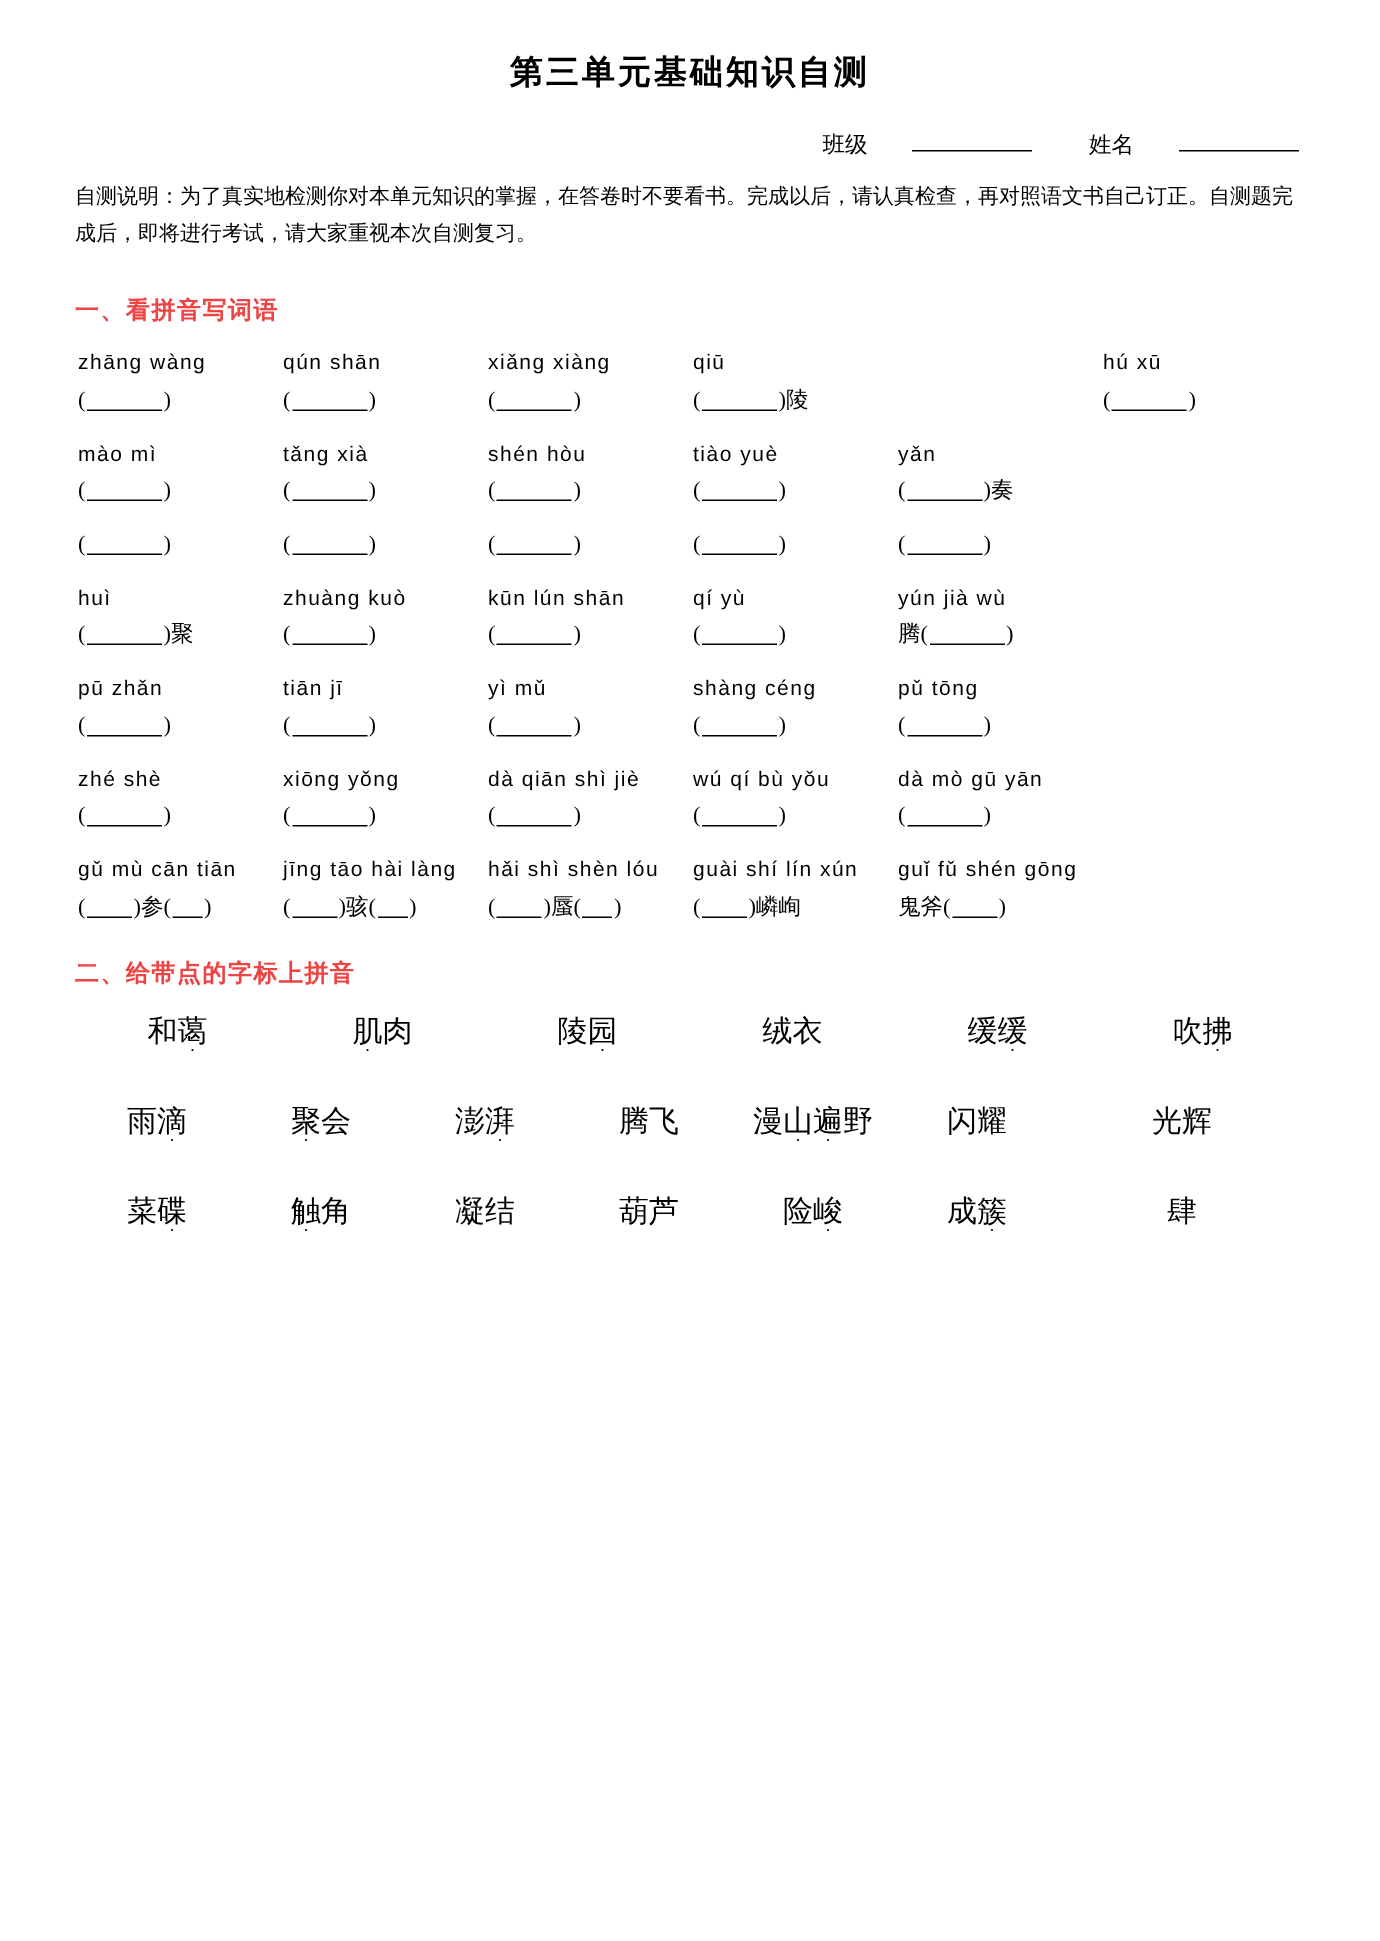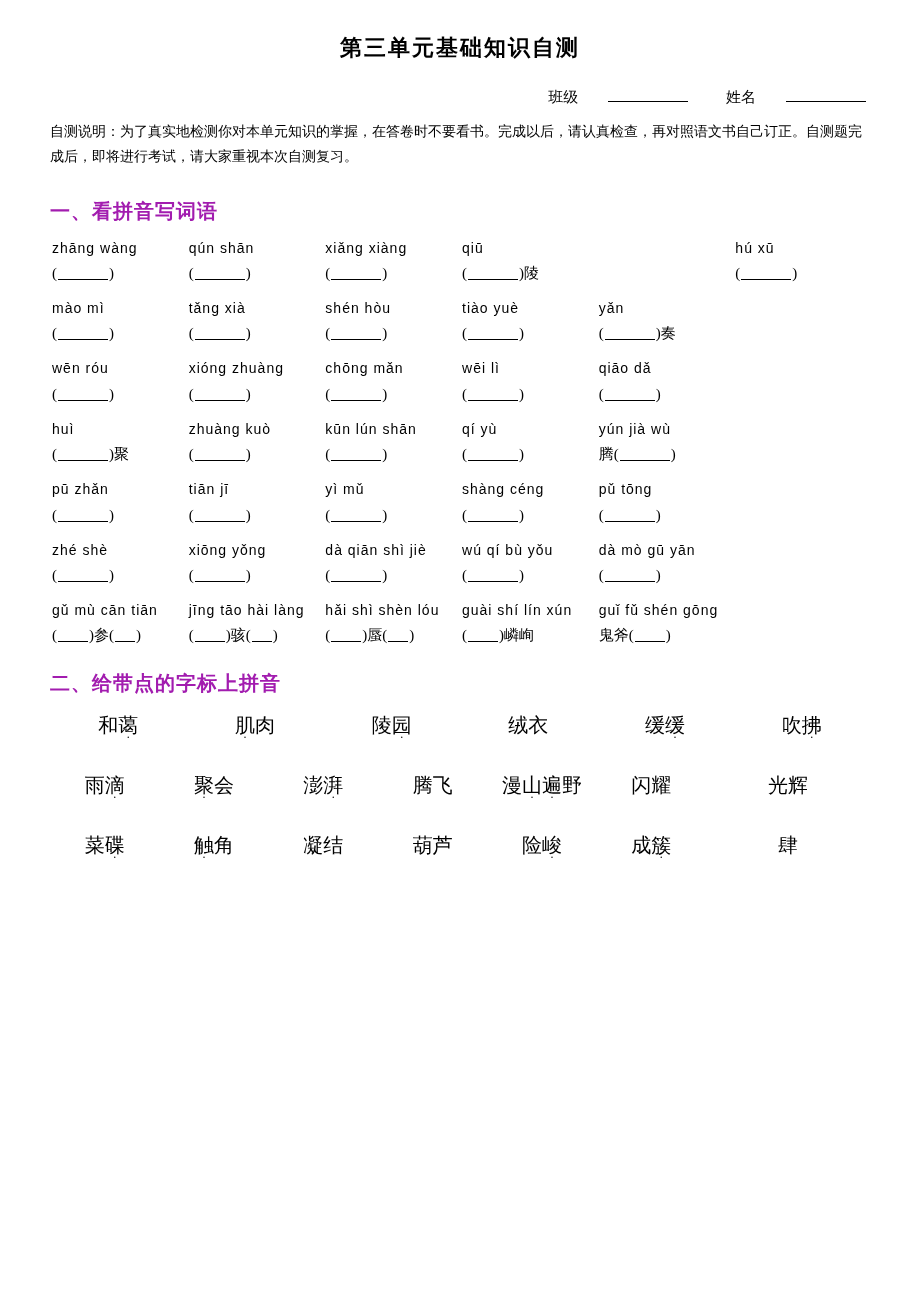--- a/index.html
+++ b/index.html
@@ -35,22 +35,22 @@
       width: 80px;
       margin: 0 4px;
     }
     .instructions {
       font-size: 14px;
       line-height: 1.8;
       margin-bottom: 25px;
       text-indent: 0;
     }
     .section-title {
-      font-size: 20px;
-      color: #a21caf;
+      font-size: 16px;
+      color: #ef4444;
       margin: 18px 0 10px 0;
       font-weight: bold;
       letter-spacing: 1px;
     }
     .pinyin-grid {
       width: 100%;
       margin-bottom: 10px;
     }
     .pinyin-row {
       display: flex;
@@ -205,28 +205,20 @@
         <span class="paren">)</span>
       </div>
     <div class="blank-cell">
         <span class="paren">(</span>
         <span class="fill-line"></span>
         <span class="paren">)奏</span>
       </div>
     <div class="blank-cell"></div>
   </div>
 
-  <div class="pinyin-row">
-    <div class="pinyin-cell">wēn róu</div>
-    <div class="pinyin-cell">xióng zhuàng</div>
-    <div class="pinyin-cell">chōng mǎn</div>
-    <div class="pinyin-cell">wēi lì</div>
-    <div class="pinyin-cell">qiāo dǎ</div>
-    <div class="pinyin-cell"></div>
-  </div>
   <div class="blank-row">
     <div class="blank-cell">
         <span class="paren">(</span>
         <span class="fill-line"></span>
         <span class="paren">)</span>
       </div>
     <div class="blank-cell">
         <span class="paren">(</span>
         <span class="fill-line"></span>
         <span class="paren">)</span>

